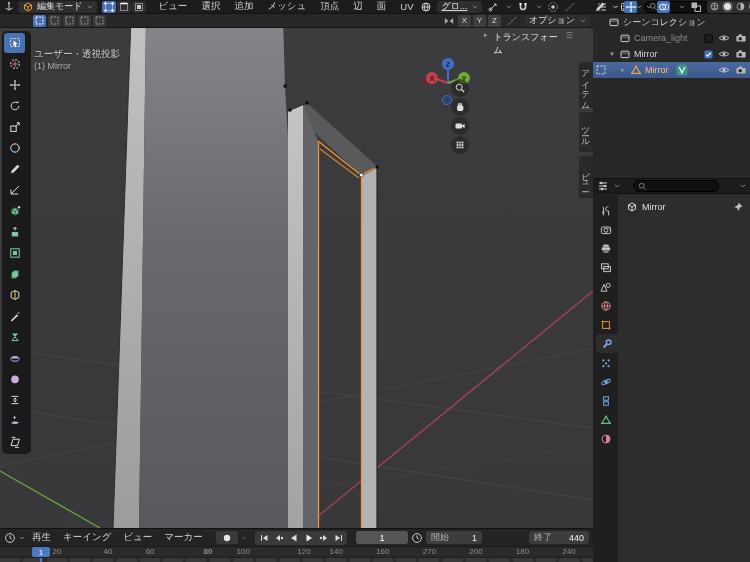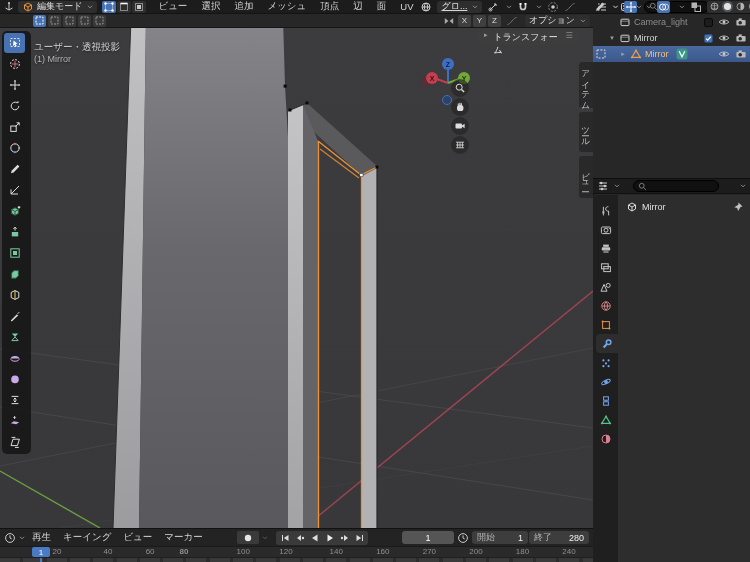--- a/index.html
+++ b/index.html
@@ -21,21 +21,21 @@
   .modebtn{width:14px;height:12px;border-radius:2px;background:#2e2e2e;display:flex;align-items:center;
            justify-content:center;margin-right:1px;}
   .modebtn.active{background:#4772b3;}
   .sqbtn{width:13px;height:12px;border-radius:2px;background:#393939;display:flex;align-items:center;
          justify-content:center;margin-right:2px;}
   .sqbtn.active{background:#4772b3;}
   .xyzbtn{width:13px;height:12px;border-radius:2px;background:#3f3f3f;display:flex;align-items:center;
           justify-content:center;margin-right:2px;font-size:8px;color:#ddd;}
   
   #viewport{left:0;top:28px;width:593px;height:500px;overflow:hidden;background:#3a3a3c;z-index:1;}
-  #vp-overlay-text{left:34px;top:13px;line-height:12px;color:#d2d2d2;font-size:9.5px;text-shadow:0 1px 2px rgba(0,0,0,.5);}
+  #vp-overlay-text{left:34px;top:20px;line-height:12px;color:#d2d2d2;font-size:9.5px;text-shadow:0 1px 2px rgba(0,0,0,.5);}
   #vp-overlay-text .l2{color:#b5b5b5;font-size:9px;}
   
   #toolbar{left:2px;top:3px;width:25px;background:rgba(24,24,24,.92);border-radius:5px;padding:2px 2px;
            display:flex;flex-direction:column;gap:1px;}
   .tool-btn{width:21px;height:20px;border-radius:3px;display:flex;align-items:center;justify-content:center;}
   .tool-btn.active{background:#4772b3;}
   
   #transform-panel{left:477px;top:3px;width:101px;height:14px;background:rgba(62,62,62,.88);border-radius:3px;
                    display:flex;align-items:flex-start;padding:0 5px;box-sizing:border-box;gap:4px;font-size:9px;color:#e6e6e6;}
   #transform-panel .grip{margin-left:auto;color:#8a8a8a;font-size:8px;letter-spacing:0;}
@@ -612,20 +612,31 @@
       </span>
     <span class="icn" id="ol-newcol-icon">
         <svg width="12" height="12" viewBox="0 0 12 12" fill="none" stroke-width="1">
           <rect x="1.8" y="3" width="8.4" height="6.6" rx="1" stroke="#ccc"></rect>
           <path d="M6 4.6v3.4M4.3 6.3h3.4" stroke="#ccc"></path>
         </svg>
       </span>
   </div>
 
   <div id="outliner-body" class="abs">
+      <div class="ol-row" style="padding-left: 4px;">
+        <span class="disc"></span>
+        <span class="icn">
+          <svg width="12" height="12" viewBox="0 0 12 12" fill="none" stroke-width="1">
+            <rect x="2" y="3.2" width="8" height="6.4" rx=".8" stroke="#d0d0d0"></rect>
+            <path d="M2 5.2h8" stroke="#d0d0d0" opacity=".55"></path>
+          </svg>
+        </span>
+        <span class="name">シーンコレクション</span>
+        <span class="ol-right"></span>
+      </div>
       <div class="ol-row dim" style="padding-left: 15px;">
         <span class="disc"></span>
         <span class="icn">
           <svg width="12" height="12" viewBox="0 0 12 12" fill="none" stroke-width="1">
             <rect x="2" y="3.2" width="8" height="6.4" rx=".8" stroke="#d0d0d0"></rect>
             <path d="M2 5.2h8" stroke="#d0d0d0" opacity=".55"></path>
           </svg>
         </span>
         <span class="name">Camera_light</span>
         <span class="ol-right">
@@ -926,35 +937,35 @@
       <span class="tl-btn" style="width:16px;" id="tl-clock-btn">
           <svg width="12" height="12" viewBox="0 0 12 12" fill="none" stroke-width="1">
             <circle cx="6" cy="6" r="4.4" stroke="#ccc"></circle>
             <path d="M6 3.4V6l1.8 1.1" stroke="#ccc"></path>
           </svg>
         </span>
       <div class="field se-field" style="width:46px;align-items:center;">
         <span class="lab">開始</span>
         <span class="val">1</span>
       </div>
-      <div class="field se-field" style="width:50px;">
+      <div class="field se-field" style="width:50px;margin-left:46px;">
         <span class="lab">終了</span>
-        <span class="val">280</span>
+        <span class="val">440</span>
       </div>
     </div>
     <div id="tl-ruler">
       <div id="playhead">
         <span>1</span>
       </div>
     <span class="tick-label" style="left: 57px;">20</span>
         <span class="tick-label" style="left: 108px;">40</span>
         <span class="tick-label" style="left: 150.1px;">60</span>
-        <span class="tick-label" style="left: 184px; font-weight: bold;">80</span>
+        <span class="tick-label" style="left: 208px; font-weight: bold;">80</span>
         <span class="tick-label" style="left: 243.2px;">100</span>
-        <span class="tick-label" style="left: 286px; text-align: right;">120</span>
+        <span class="tick-label" style="left: 304px; text-align: right;">120</span>
         <span class="tick-label" style="left: 336.3px;">140</span>
         <span class="tick-label" style="left: 382.85px;">160</span>
         <span class="tick-label" style="left: 429.4px;">270</span>
         <span class="tick-label" style="left: 475.95px;">200</span>
         <span class="tick-label" style="left: 522.5px;">180</span>
         <span class="tick-label" style="left: 569.05px;">240</span>
       </div>
     <div id="tl-channel">
       <div id="playhead-line"></div>
     </div>

